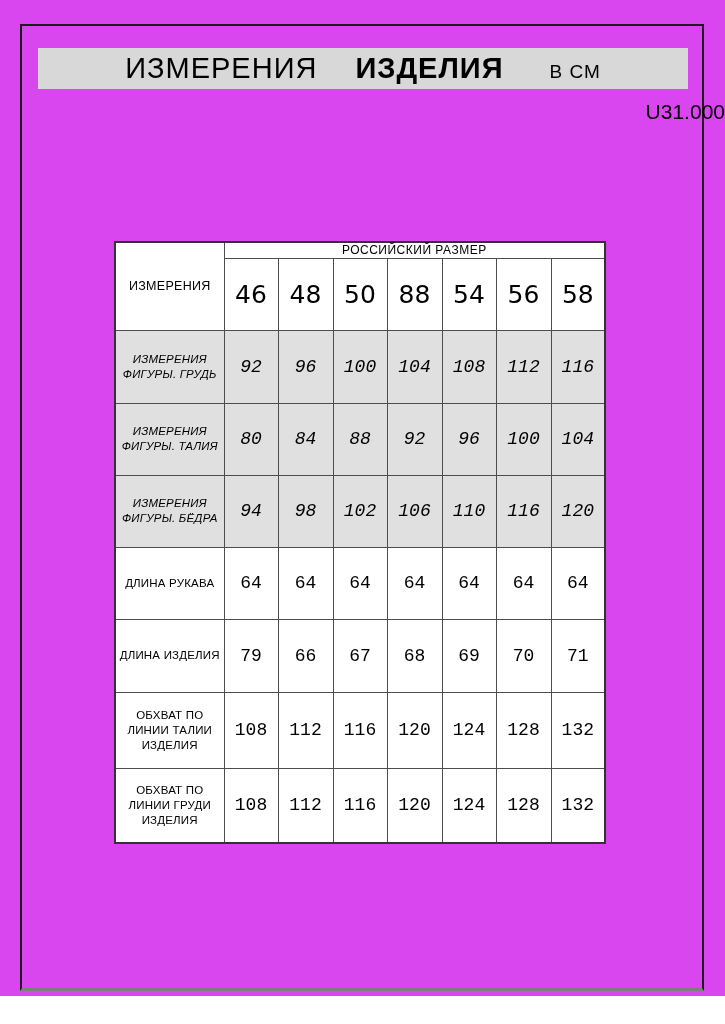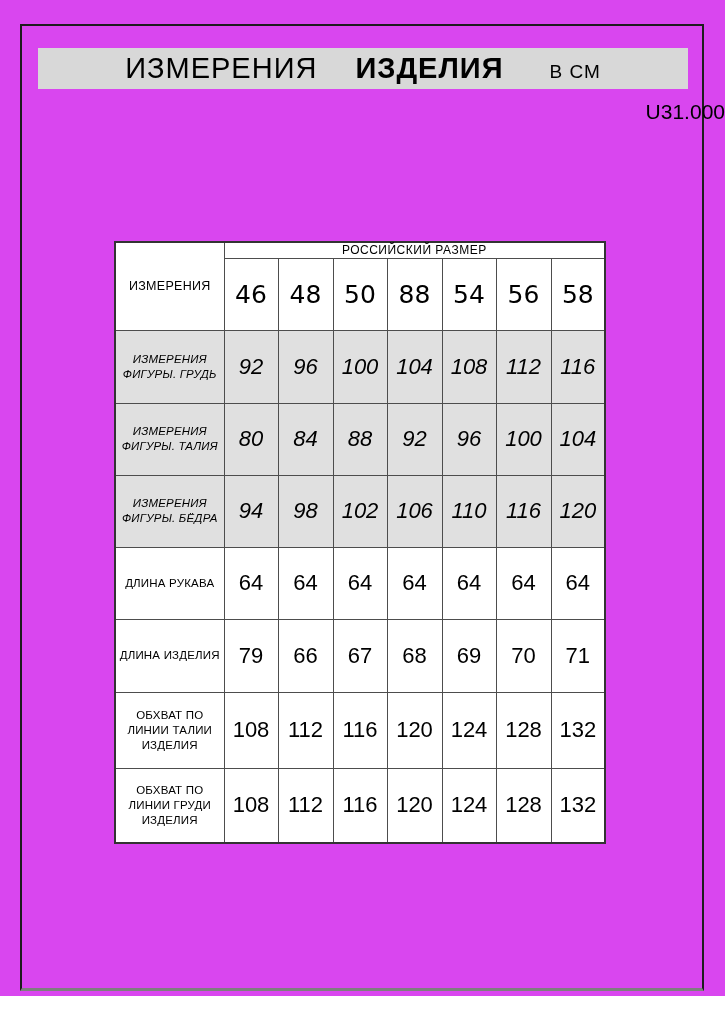--- a/index.html
+++ b/index.html
@@ -48,21 +48,21 @@
     text-align:center;vertical-align:middle;padding:0;
     font-weight:400;
   }
   .group-header{height:16px;font-size:12px;letter-spacing:0.5px;margin-left:27px;}
   .corner-cell{font-size:12.5px;letter-spacing:0.3px;}
   .size-cell{
     height:72px;font-size:25px;font-weight:700;
     font-family:"DejaVu Sans","Liberation Sans",sans-serif;
   }
   .row-label{font-size:11.5px;line-height:15px;white-space:pre-line;letter-spacing:0.2px;}
-  .value-cell{font-size:22px;}
+  .value-cell{font-size:18px;font-family:Liberation Mono, monospace;}
   tbody tr{height:73px;}
   tbody tr:nth-child(2){height:72px;}
   tbody tr:nth-child(3){height:72px;}
   tbody tr:nth-child(4){height:72px;}
   tbody tr:nth-child(6){height:76px;}
   tbody tr:nth-child(7){height:75px;}
   tbody tr.shaded{background:var(--shaded-row-bg);}
   tbody tr.shaded .row-label,
   tbody tr.shaded .value-cell{font-style:italic;}
   .note{

